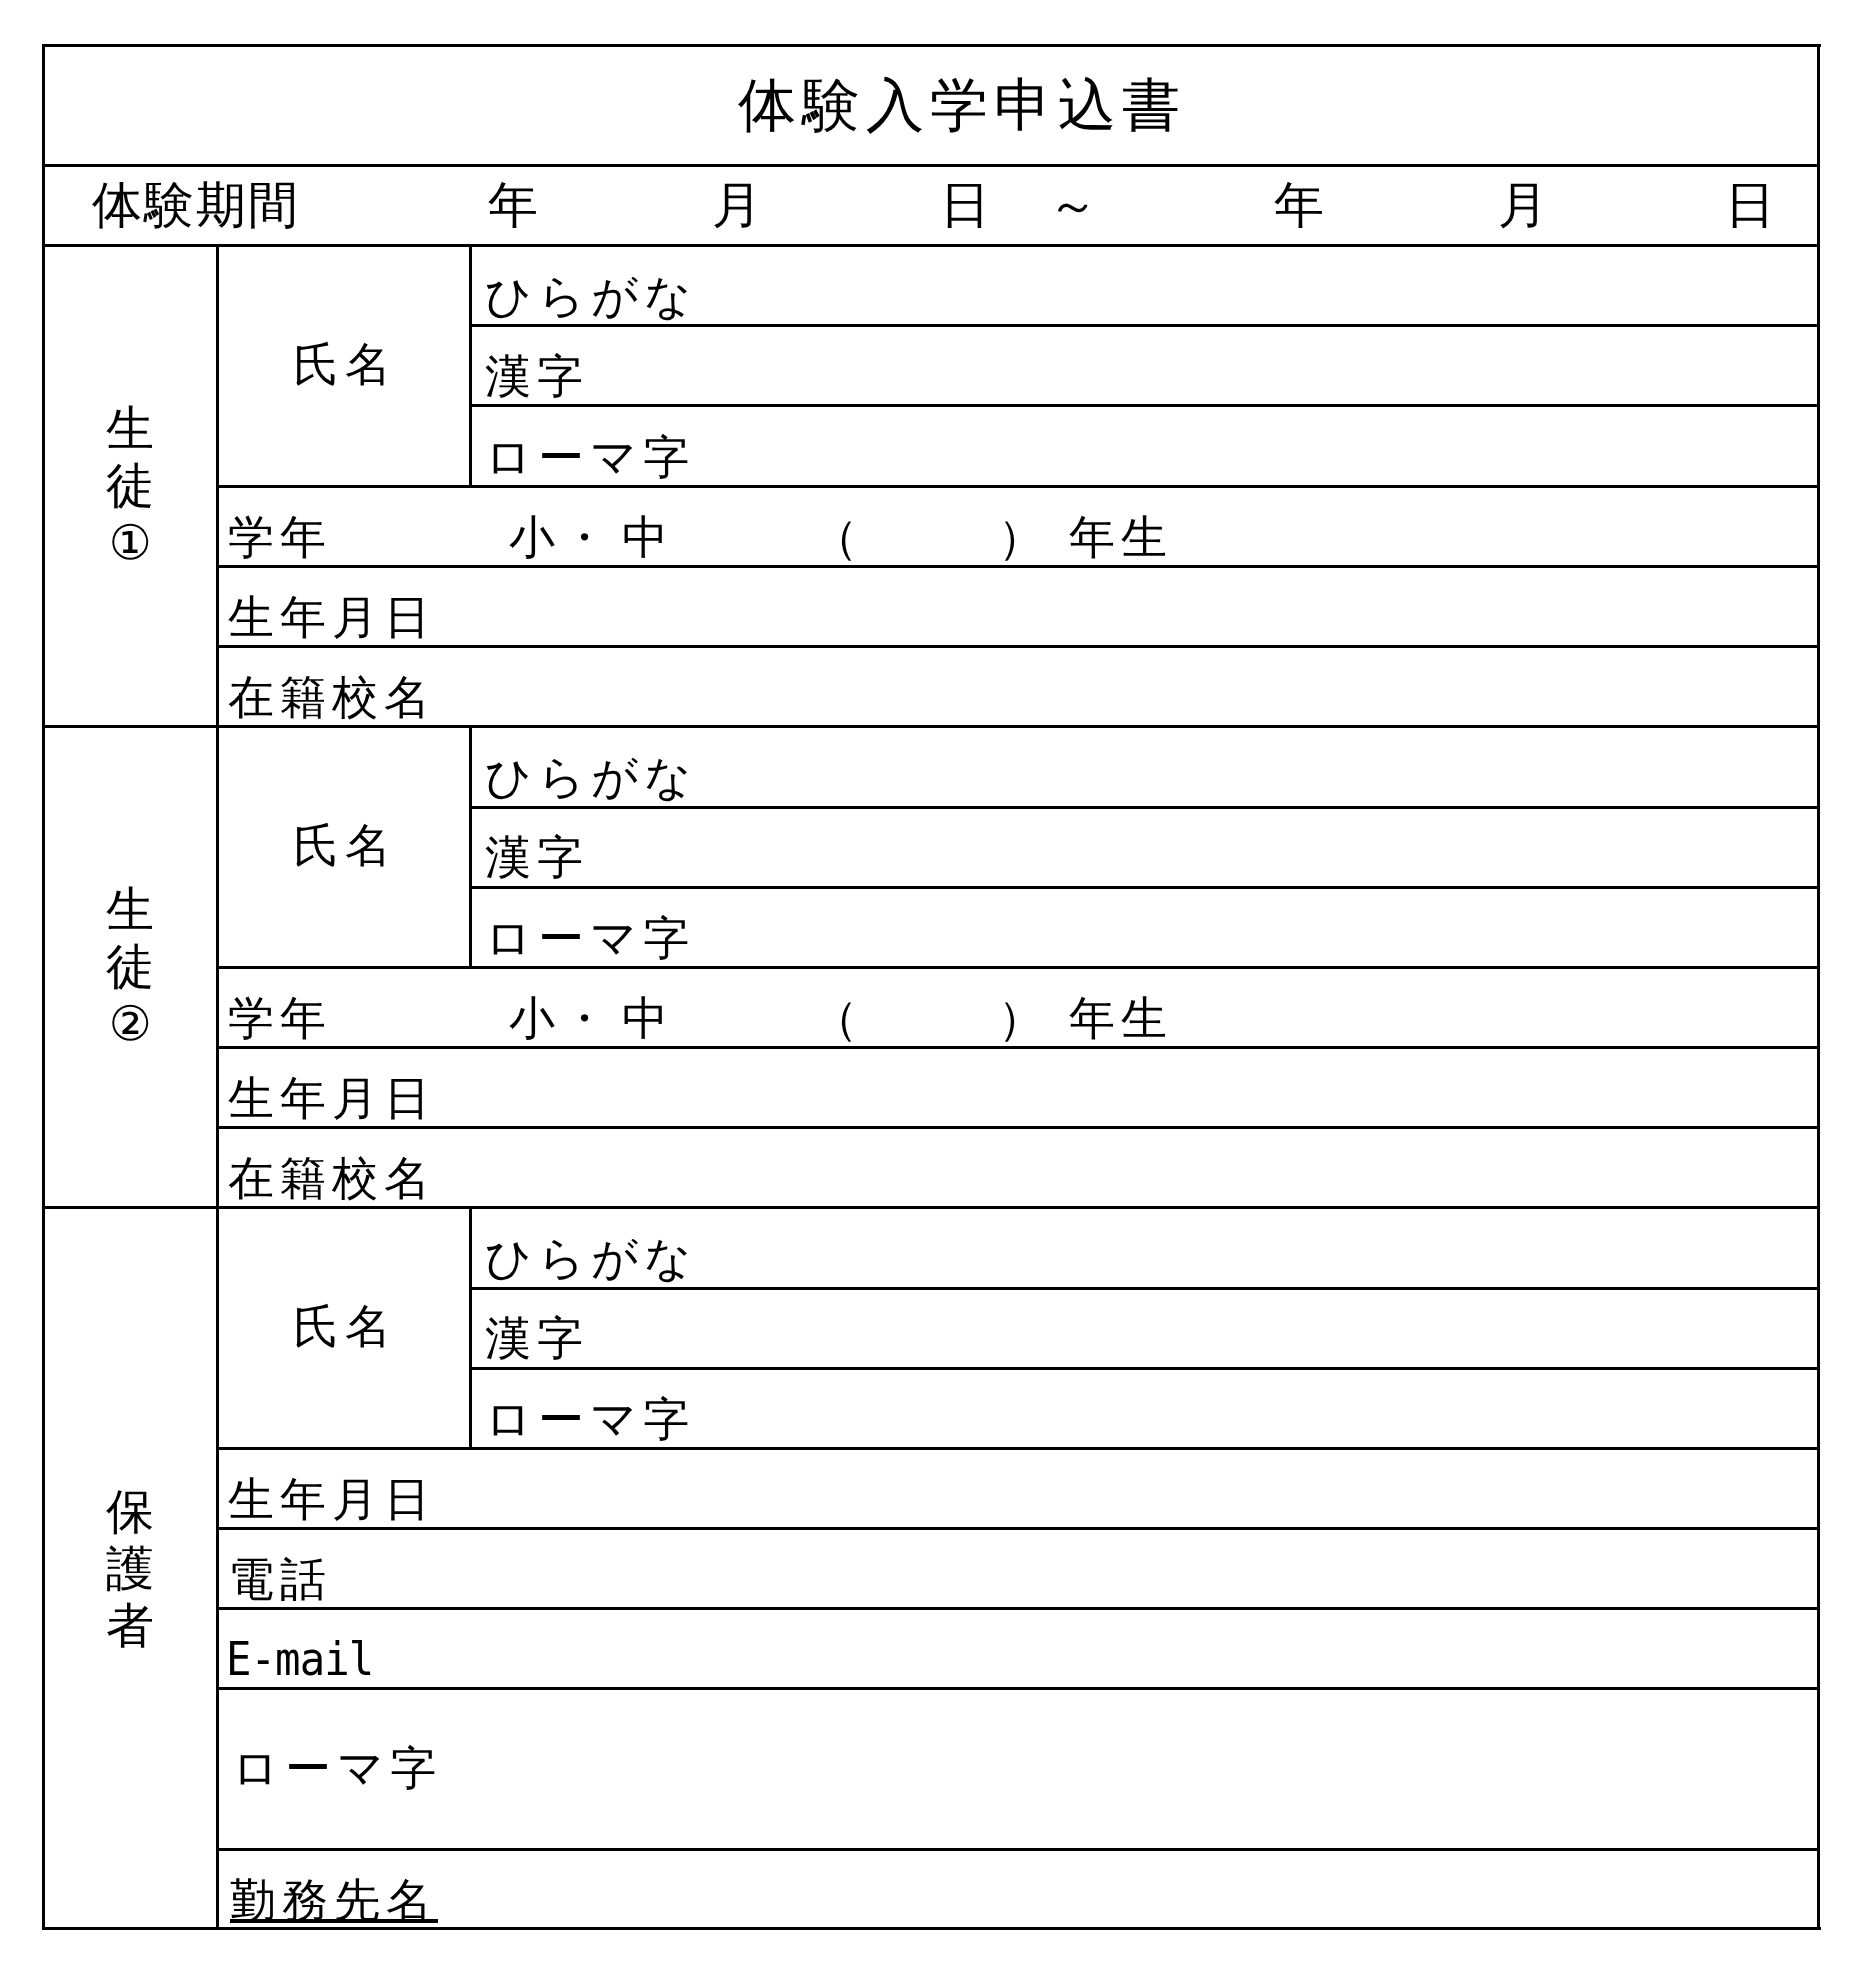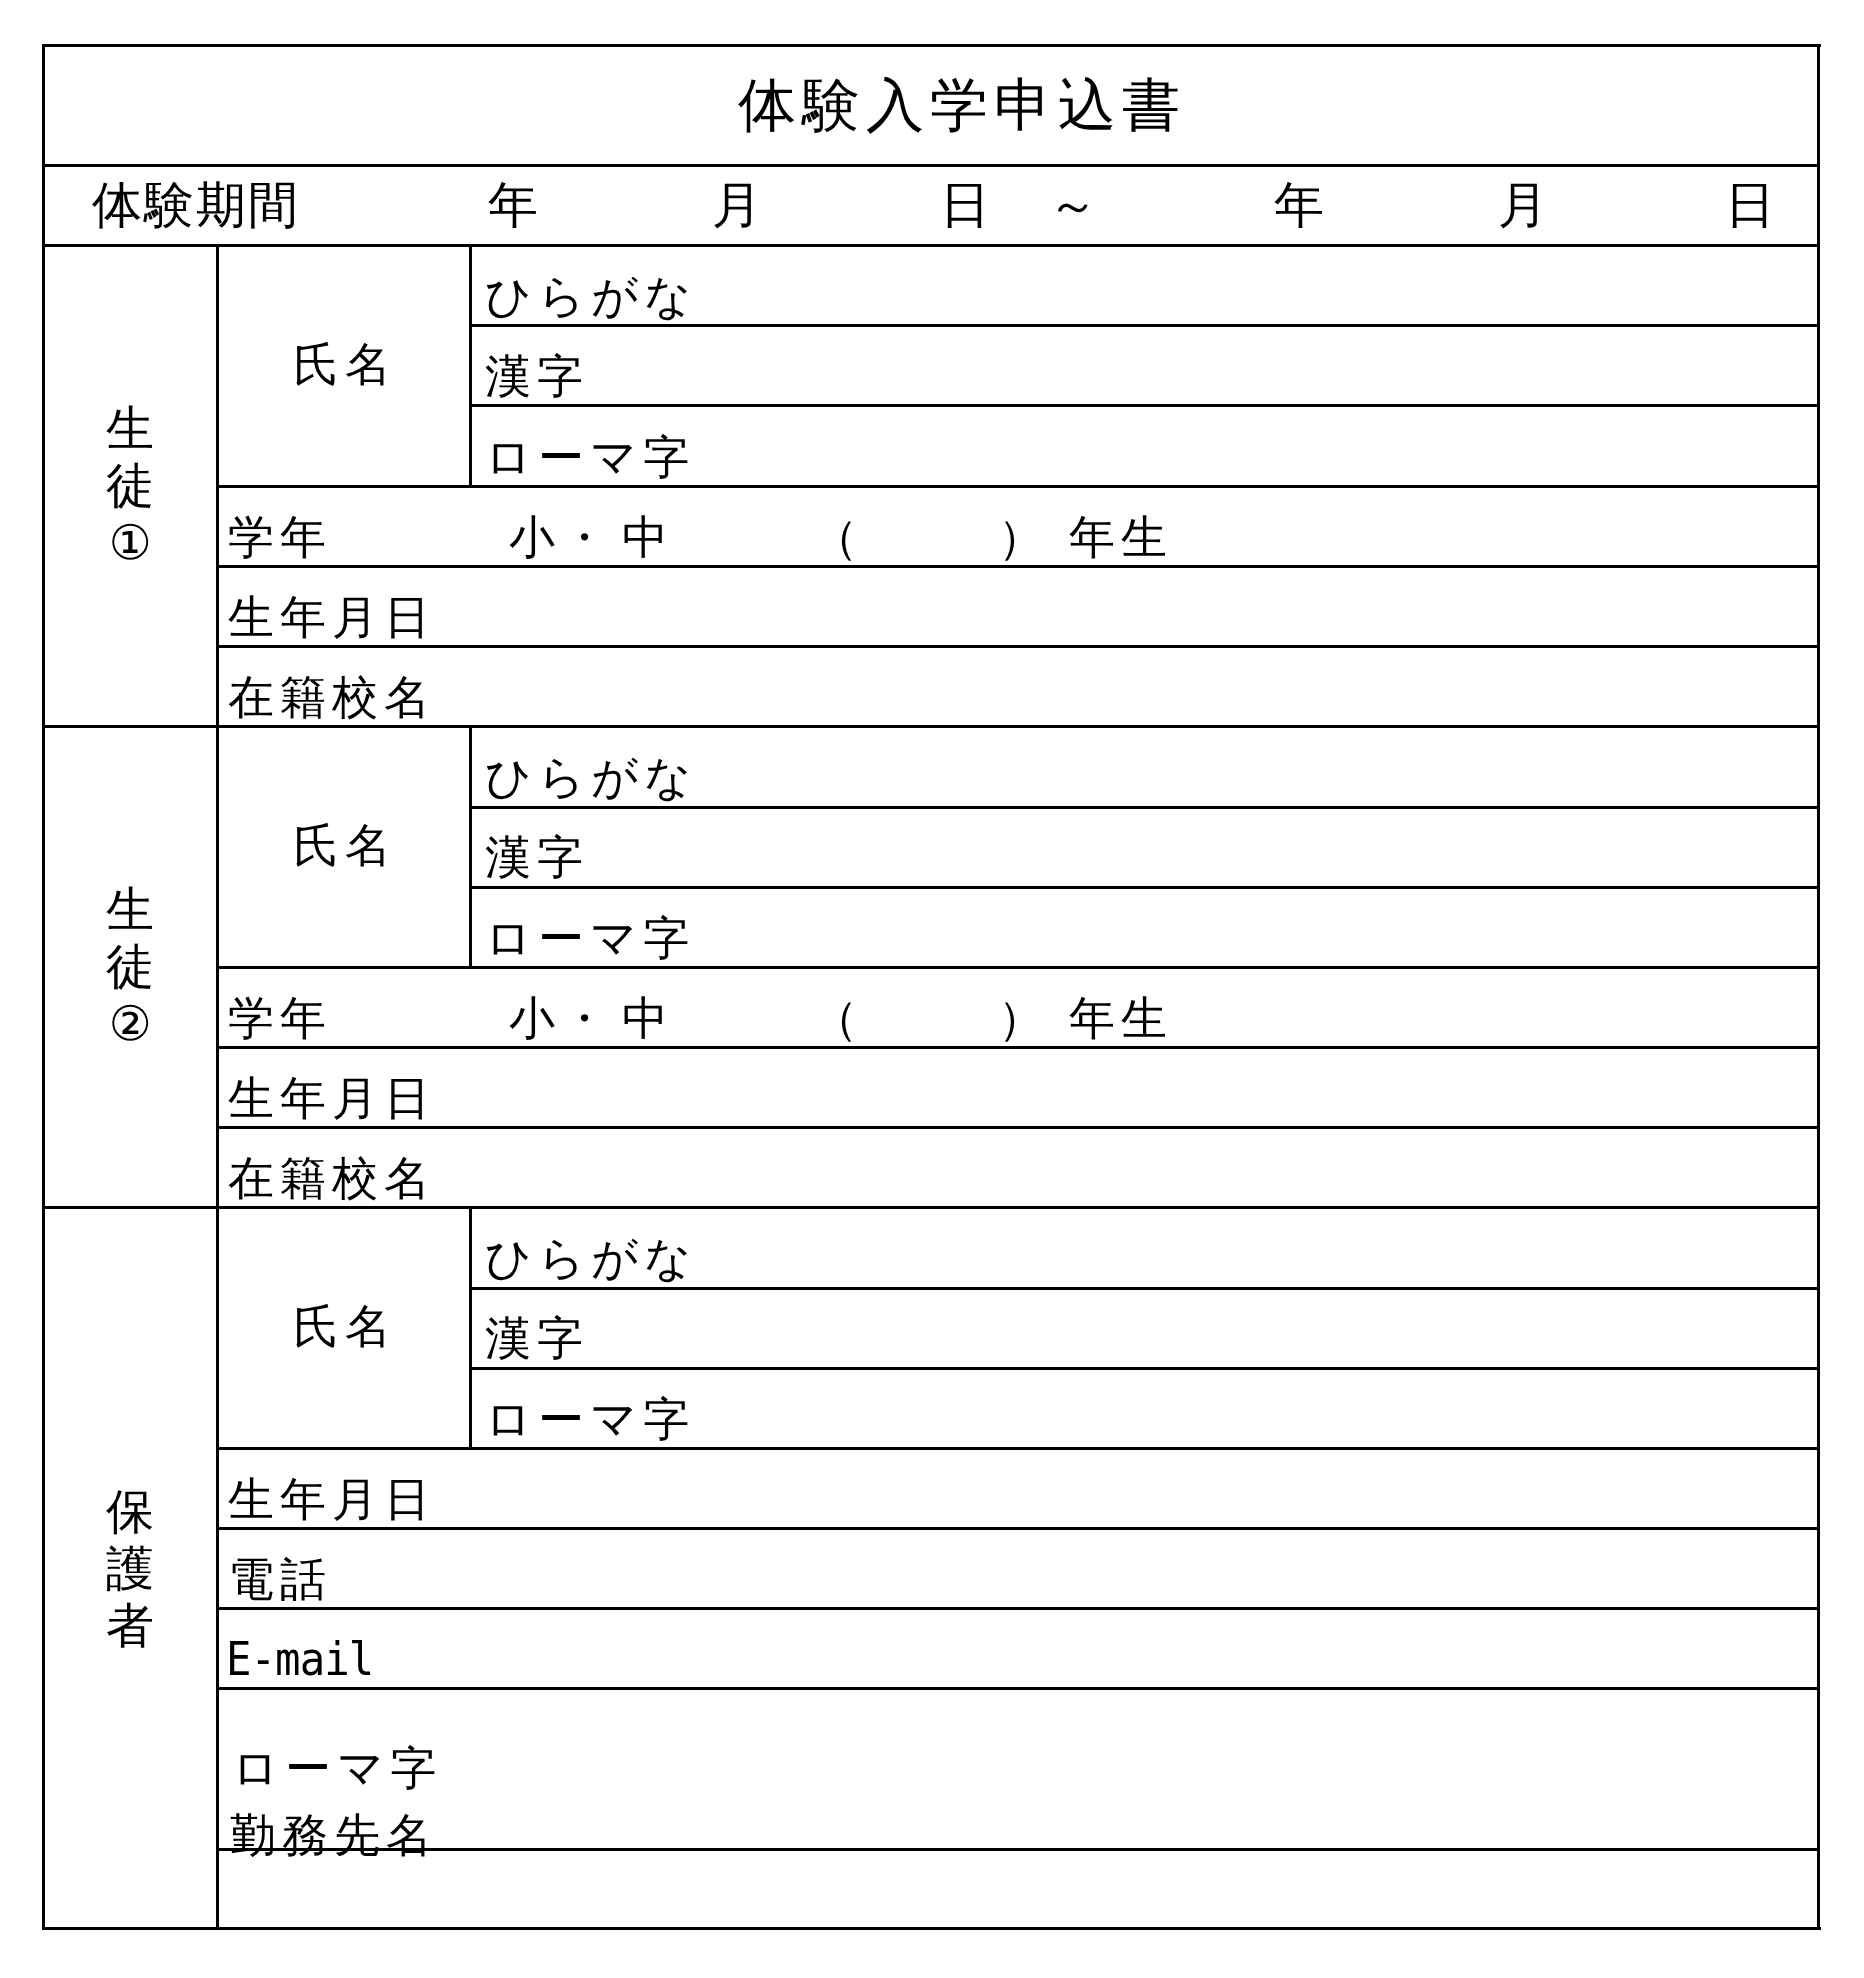--- a/index.html
+++ b/index.html
@@ -113,15 +113,15 @@
     <span>者</span>
   </div>
   <div class="txt lbl" style="left:293px; top:1303px;">氏名</div>
   <div class="txt lbl field" style="left:485px; top:1235px;">ひらがな</div>
   <div class="txt lbl field" style="left:485px; top:1315px;">漢字</div>
   <div class="txt lbl field" style="left:485px; top:1396px;">ローマ字</div>
   <div class="txt lbl field" style="left:228px; top:1476px;">生年月日</div>
   <div class="txt lbl field" style="left:228px; top:1556px;">電話</div>
   <div class="txt mono field" style="left:226px; top:1636px;">E-mail</div>
   <div class="txt lbl field" style="left:232px; top:1745px;">ローマ字</div>
-  <div class="txt lbl field" style="left:230px; top:1812px;">勤務先名</div>
+  <div class="txt lbl field" style="left:230px; top:1877px;text-decoration:underline;">勤務先名</div>
 
 </div>
 
 </body></html>

